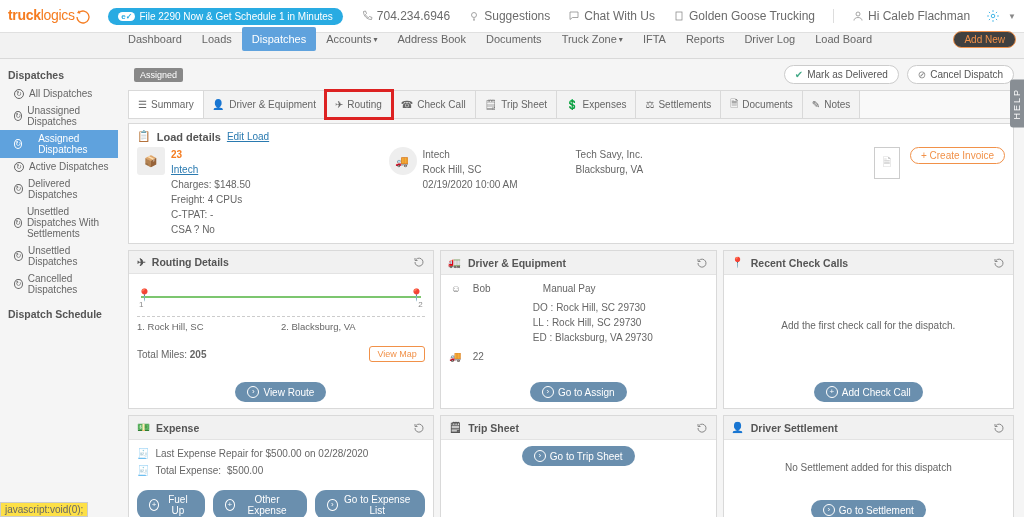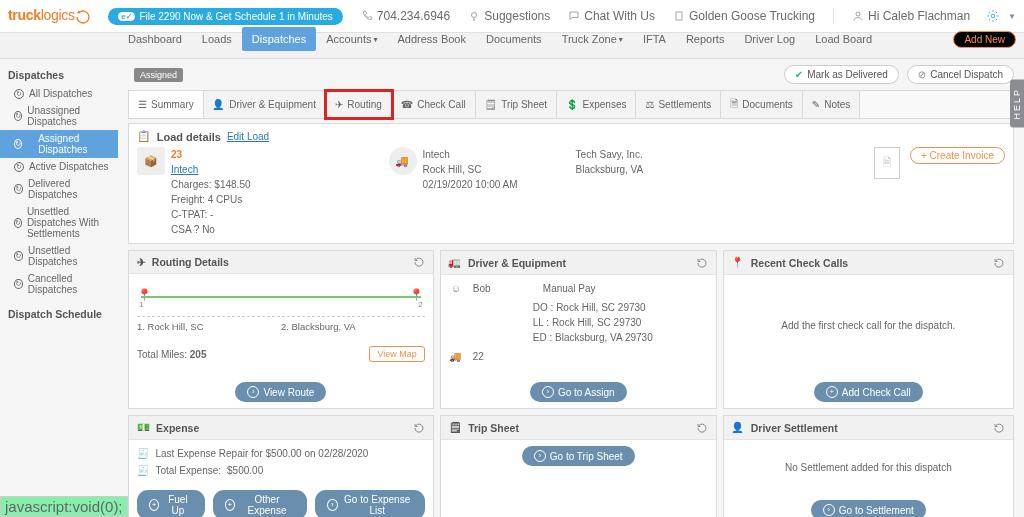--- a/index.html
+++ b/index.html
@@ -14,21 +14,21 @@
 .file2290{background:#29abe2;color:#fff;border-radius:12px;padding:3px 10px;font-size:10px;display:flex;align-items:center;gap:4px;}
 .top-link{color:#6b6b6b;font-size:12px;display:flex;align-items:center;gap:4px;margin-left:12px;}
 .top-sep{width:1px;height:14px;background:#ddd;margin-left:12px;}
 .gear{width:14px;height:14px;color:#29abe2;margin-left:10px;}
 
 
 .nav{height:26px;background:#f2f2f2;border-bottom:1px solid #d9d9d9;display:flex;align-items:center;padding:0 8px 13px 118px;}
 .nav-item{padding:0 10px;height:24px;display:flex;align-items:center;color:#666;font-size:11px;}
 .nav-item.active{background:#5fa2dd;color:#fff;border-radius:2px;}
 .nav-spacer{flex:1;}
-.add-new{border:1px solid #f19149;color:#f19149;border-radius:10px;padding:2px 10px;font-size:10px;background:#000000;text-align:right;}
+.add-new{border:1px solid #f19149;color:#f19149;border-radius:10px;padding:2px 10px;font-size:10px;background:#404040;text-align:right;}
 
 
 .main{display:flex;height:calc(100% - 54px);}
 .sidebar{width:118px;background:#f5f5f5;padding:6px 0;font-size:10px;}
 .sidebar h4{padding:4px 8px;font-size:10.5px;color:#555;font-weight:600;}
 .sbi{display:flex;align-items:center;gap:5px;padding:3px 8px 3px 14px;color:#666;}
 .sbi.active{background:#5fa2dd;color:#fff;gap:16px;}
 .sbi .dot{width:10px;height:10px;border-radius:50%;border:1.2px solid currentColor;display:flex;align-items:center;justify-content:center;font-size:7px;}
 .content{flex:1;padding:6px 10px;overflow:hidden;}
 
@@ -77,21 +77,21 @@
 .route-num{position:absolute;top:12px;font-size:8px;color:#888;}
 .route-stops{display:flex;border-top:1px dashed #ccc;padding-top:4px;margin-top:10px;}
 .route-stops>div{flex:1;font-size:9.5px;color:#666;}
 .viewmap{margin-left:auto;border:1px solid #f19149;color:#f19149;background:#fff;border-radius:3px;padding:2px 7px;font-size:9px;}
 
 .de-row{display:flex;gap:10px;margin-bottom:6px;}
 .de-ico{width:14px;text-align:center;color:#888;}
 .sup{font-size:8px;vertical-align:super;}
 
 .help-tab{position:absolute;right:0;top:80px;background:#888e94;color:#fff;writing-mode:vertical-rl;transform:rotate(180deg);padding:8px 2px;font-size:9px;letter-spacing:2px;border-radius:0 3px 3px 0;}
-.status-bar{position:absolute;bottom:0;left:0;background:#86efac;border:1px solid #ccc;padding:1px 4px;font-size:15px;color:#666;}
+.status-bar{position:absolute;bottom:0;left:0;background:#fde047;border:1px solid #ccc;padding:1px 4px;font-size:10px;color:#666;}
 
 svg{width:12px;height:12px;vertical-align:middle;}
 </style>
 </head>
 <body>
 
 <div class="topbar">
   <div class="logo"><span>truck</span><span class="thin">logics</span><svg viewBox="0 0 24 24" style="width:16px;height:16px;">
         <path fill="none" stroke="#f57c20" stroke-width="2" d="M3 12a9 9 0 1 0 3-6.7"></path>
         <path fill="#f57c20" d="M6 2l-3 4 5 1z"></path>

